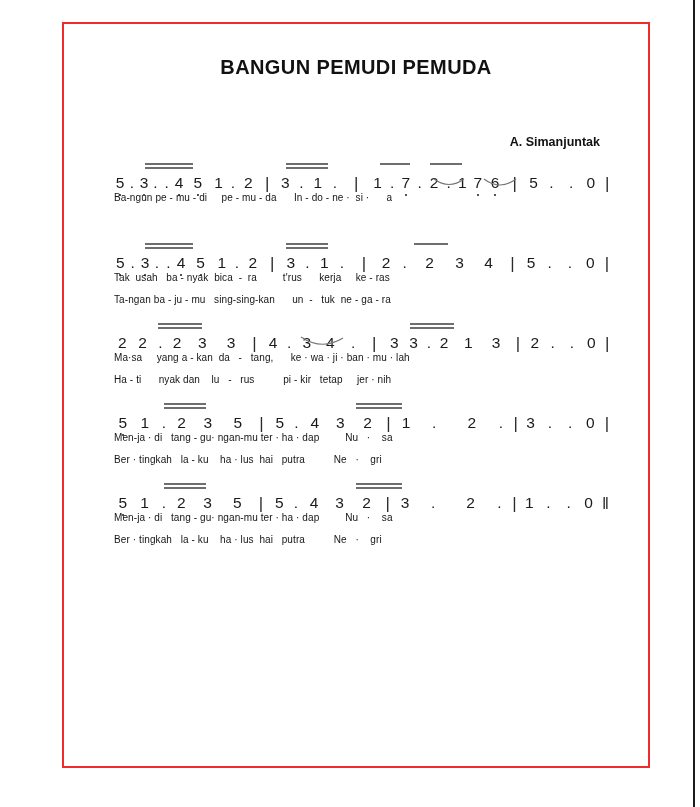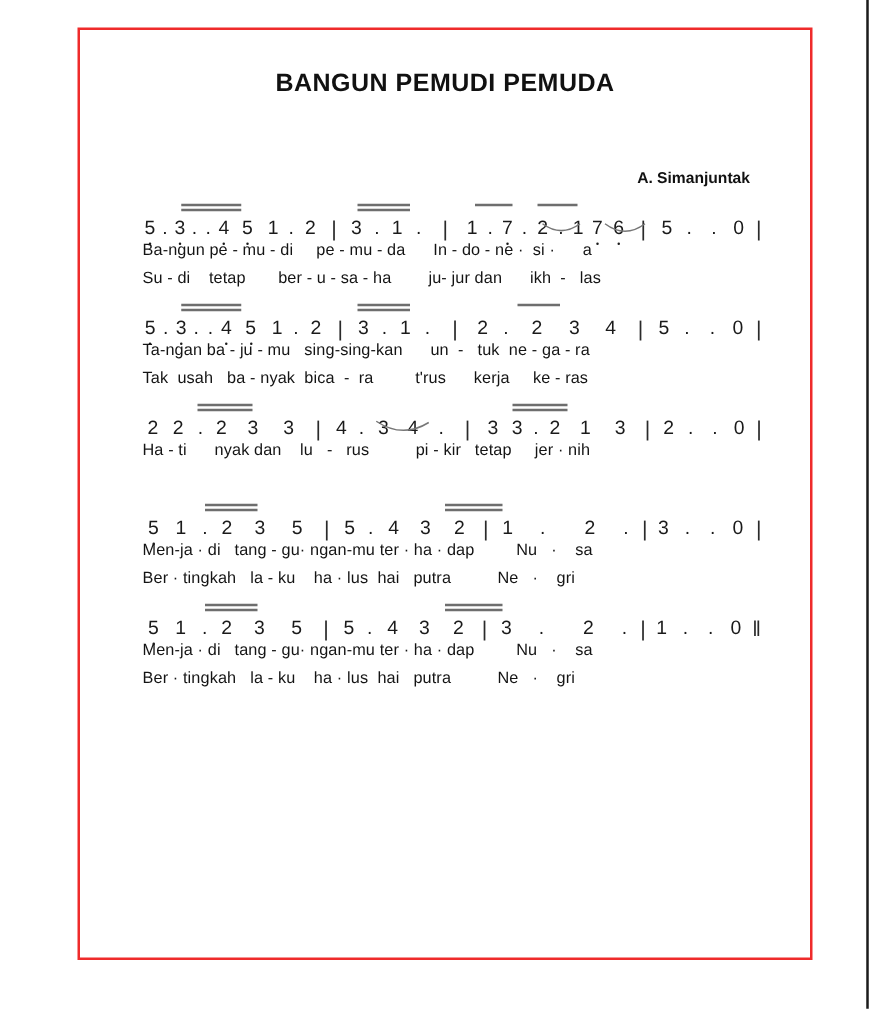--- a/index.html
+++ b/index.html
@@ -87,21 +87,21 @@
   .beam{
     position:absolute;
     height:1.5px;
     background:#6e6e6e;
   }
   
   .slur{position:absolute;pointer-events:none;}
 
   .lyricline{
     height:22px;
-    font-size:13px;
+    font-size:10px;
     color:#141414;
     white-space:pre;
     letter-spacing:0.1px;
   }
 </style>
 </head>
 <body>
 
 <div class="scan-edge"></div>
 
@@ -154,21 +154,20 @@
       <span class="beam" style="left:266px;top:-3px;width:30px;"></span>
       <span class="beam" style="left:316px;top:-3px;width:32px;"></span>
       <svg class="slur" style="left:318px;top:12px;" width="34" height="12">
         <path d="M2,1 Q17,12 32,1" stroke="#777" stroke-width="1.2" fill="none"></path>
       </svg>
       <svg class="slur" style="left:368px;top:12px;" width="36" height="12">
         <path d="M2,1 Q18,13 34,1" stroke="#777" stroke-width="1.2" fill="none"></path>
       </svg>
     </div>
     <div class="lyricline">Ba-ngun pe - mu - di     pe - mu - da      In - do - ne ·  si ·      a</div>
-    <div class="lyricline">Su - di    tetap       ber - u - sa - ha        ju- jur dan      ikh  -   las</div>
   </div>
 
   <div class="staff" style="top:222px;">
     <div class="noteline" style="position:relative;">
       <span class="tok low" style="width:14px">5</span>
       <span class="tok" style="width:14px">.</span>
       <span class="tok low" style="width:14px">3</span>
       <span class="tok" style="width:13px">.</span>
       <span class="tok" style="width:13px">.</span>
       <span class="tok low" style="width:16px">4</span>
@@ -192,22 +191,22 @@
       <span class="tok" style="width:22px">.</span>
       <span class="tok" style="width:24px">.</span>
       <span class="tok" style="width:22px">0</span>
       <span class="tok bar" style="width:16px">|</span>
       <span class="beam" style="left:31px;top:-3px;width:48px;"></span>
       <span class="beam" style="left:31px;top:1px;width:48px;"></span>
       <span class="beam" style="left:172px;top:-3px;width:42px;"></span>
       <span class="beam" style="left:172px;top:1px;width:42px;"></span>
       <span class="beam" style="left:300px;top:-3px;width:34px;"></span>
     </div>
+    <div class="lyricline">Tak  usah   ba - nyak  bica  -  ra         t'rus      kerja     ke - ras</div>
     <div class="lyricline">Ta-ngan ba - ju - mu   sing-sing-kan      un  -   tuk  ne - ga - ra</div>
-    <div class="lyricline">Tak  usah   ba - nyak  bica  -  ra         t'rus      kerja     ke - ras</div>
   </div>
 
   <div class="staff" style="top:302px;">
     <div class="noteline" style="position:relative;">
       <span class="tok" style="width:20px">2</span>
       <span class="tok" style="width:28px">2</span>
       <span class="tok" style="width:14px">.</span>
       <span class="tok" style="width:26px">2</span>
       <span class="tok" style="width:34px">3</span>
       <span class="tok" style="width:34px">3</span>
@@ -231,20 +230,21 @@
       <span class="tok" style="width:22px">0</span>
       <span class="tok bar" style="width:16px">|</span>
       <span class="beam" style="left:44px;top:-3px;width:44px;"></span>
       <span class="beam" style="left:44px;top:1px;width:44px;"></span>
       <span class="beam" style="left:296px;top:-3px;width:44px;"></span>
       <span class="beam" style="left:296px;top:1px;width:44px;"></span>
       <svg class="slur" style="left:185px;top:10px;" width="46" height="14">
         <path d="M2,1 Q23,15 44,2" stroke="#777" stroke-width="1.2" fill="none"></path>
       </svg>
     </div>
+    <div class="lyricline">Ma·sa     yang a - kan  da   -   tang,      ke · wa · ji · ban · mu · lah</div>
     <div class="lyricline">Ha - ti      nyak dan    lu   -   rus          pi - kir   tetap     jer · nih</div>
   </div>
 
   <div class="staff" style="top:382px;">
     <div class="noteline" style="position:relative;">
       <span class="tok low" style="width:20px">5</span>
       <span class="tok" style="width:30px">1</span>
       <span class="tok" style="width:14px">.</span>
       <span class="tok" style="width:26px">2</span>
       <span class="tok" style="width:34px">3</span>

